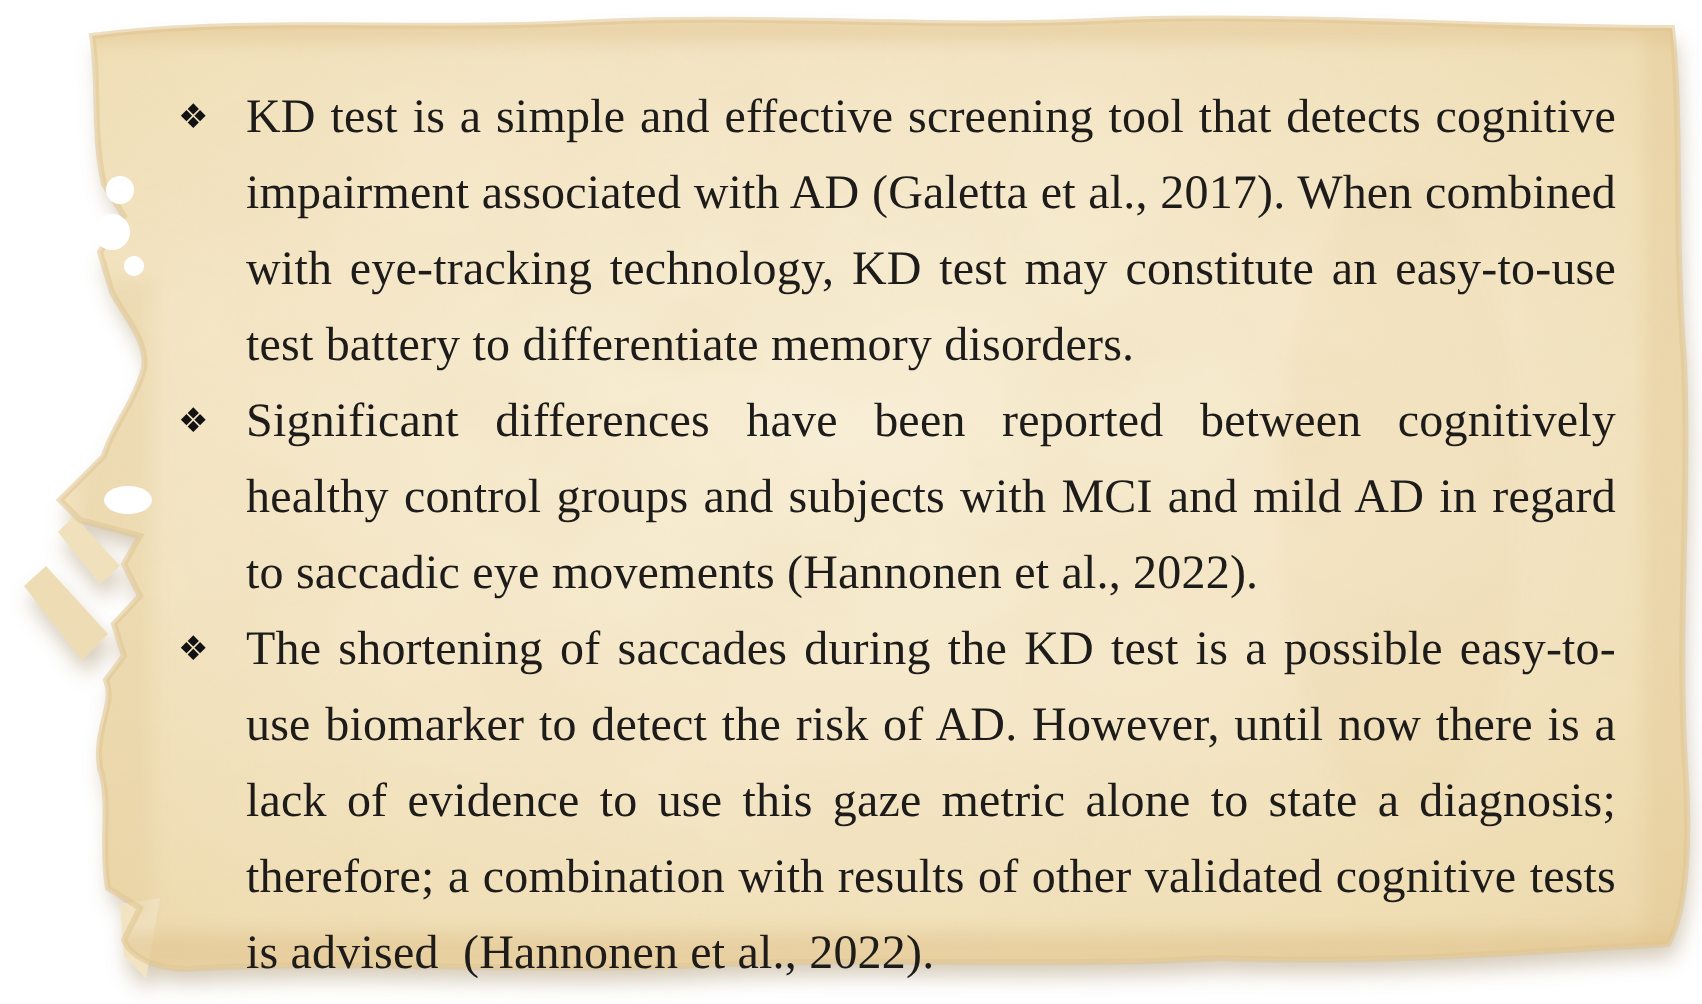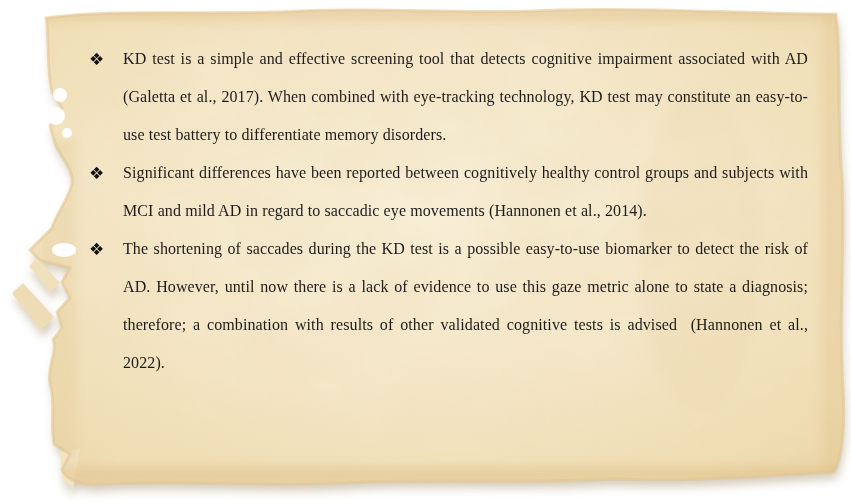--- a/index.html
+++ b/index.html
@@ -20,21 +20,21 @@
   .marker{
     flex:0 0 34px;
     font-family:"DejaVu Sans", sans-serif;
     font-size:17px;
     line-height:38px;
     color:#121212;
     padding-left:1px;
   }
   .btext{
     flex:1 1 auto;
-    font-size:16px;
+    font-size:24px;
     line-height:38px;
     text-align:justify;
     letter-spacing:0.1px;
   }
 </style>
 </head>
 <body>
 
 <div class="slide">
 
@@ -127,21 +127,21 @@
 
   <div class="content">
 
     <div class="item">
       <span class="marker">❖</span>
       <div class="btext">KD test is a simple and effective screening tool that detects cognitive impairment associated with AD (Galetta et al., 2017). When combined with eye-tracking technology, KD test may constitute an easy-to-use test battery to differentiate memory disorders.</div>
     </div>
 
     <div class="item">
       <span class="marker">❖</span>
-      <div class="btext">Significant differences have been reported between cognitively healthy control groups and subjects with MCI and mild AD in regard to saccadic eye movements (Hannonen et al., 2014).</div>
+      <div class="btext">Significant differences have been reported between cognitively healthy control groups and subjects with MCI and mild AD in regard to saccadic eye movements (Hannonen et al., 2022).</div>
     </div>
 
     <div class="item">
       <span class="marker">❖</span>
       <div class="btext">The shortening of saccades during the KD test is a possible easy-to-use biomarker to detect the risk of AD. However, until now there is a lack of evidence to use this gaze metric alone to state a diagnosis; therefore; a combination with results of other validated cognitive tests is advised&nbsp; (Hannonen et al., 2022).</div>
     </div>
 
   </div>
 </div>
 

